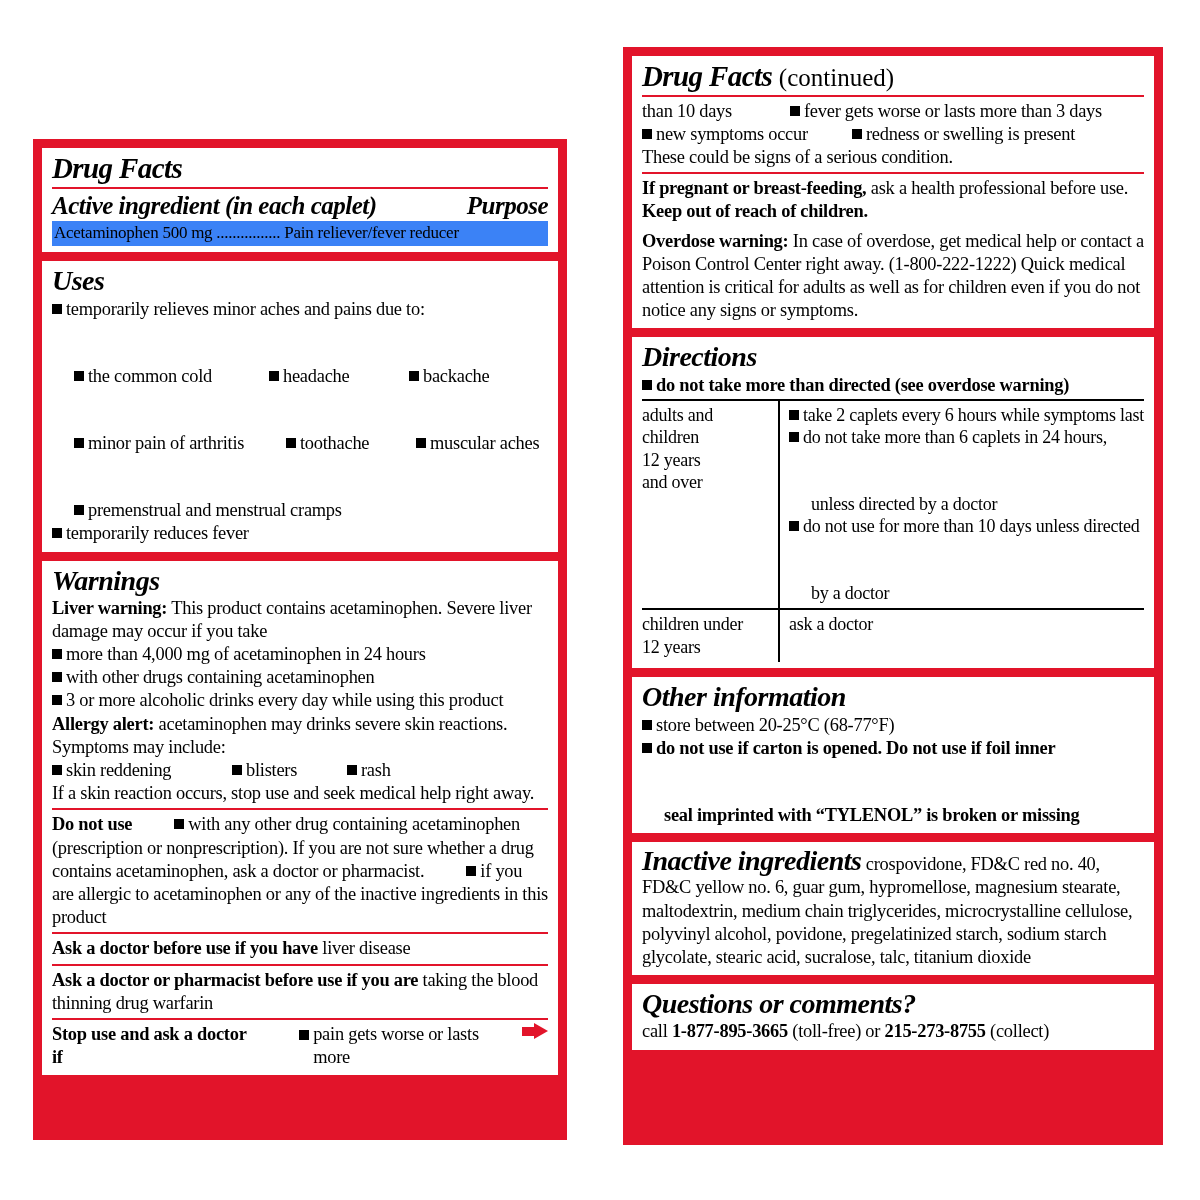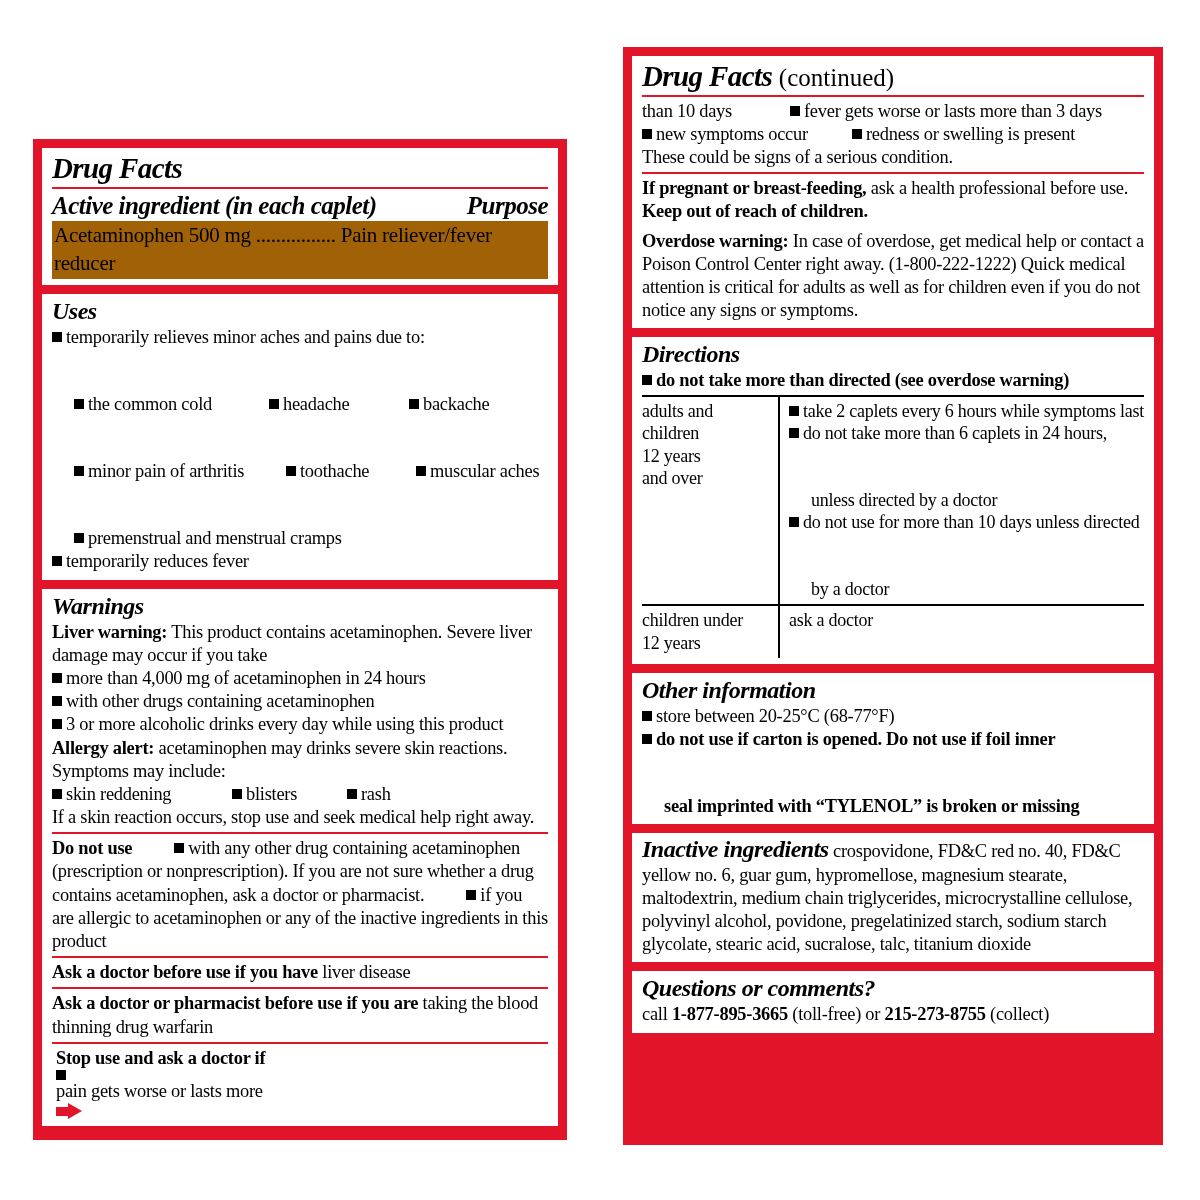--- a/index.html
+++ b/index.html
@@ -51,21 +51,21 @@
   }
   .hdr-main .cont {
     font-style: normal;
     font-weight: normal;
     font-size: 25px;
     letter-spacing: 0;
   }
   .hdr-sec {
     font-weight: bold;
     font-style: italic;
-    font-size: 24px;
+    font-size: 28px;
     line-height: 1.08;
     letter-spacing: -0.5px;
     margin: 1px 0 1px 0;
   }
   .hdr-sub {
     font-weight: bold;
     font-style: italic;
     font-size: 25px;
     line-height: 1.1;
     letter-spacing: -0.5px;
@@ -81,23 +81,23 @@
   }
   b, .bold { font-weight: bold; }
 
   .rule {
     border: 0;
     border-top: 2.2px solid #e2142a;
     margin: 3px 0 3px 0;
   }
 
   .hl {
-    background: #a16207;
+    background: #3b82f6;
     display: block;
-    font-size: 21px;
+    font-size: 17px;
     line-height: 1.3;
     letter-spacing: -0.25px;
     padding: 1px 2px 2px 2px;
     margin-top: 1px;
   }
 
   
   .bs {
     display: inline-block;
     width: 10px;
@@ -246,21 +246,21 @@
 
       <div class="body-txt">
         <p class="line">
           <b>Ask a doctor or pharmacist before use if you are</b><span> taking the blood thinning drug warfarin</span>
         </p>
       </div>
 
       <hr class="rule">
 
       <div class="body-txt">
-        <p class="line" style="display:flex;align-items:baseline;flex-direction:column;">
+        <p class="line" style="display:flex;align-items:baseline;">
           <b>Stop use and ask a doctor if</b>
           <span style="display:inline-block;width:40px"></span>
           <span class="bs"></span>
             <span>pain gets worse or lasts more</span>
           <span class="arrow"></span>
         </p>
       </div>
     </div>
   </div>
 

